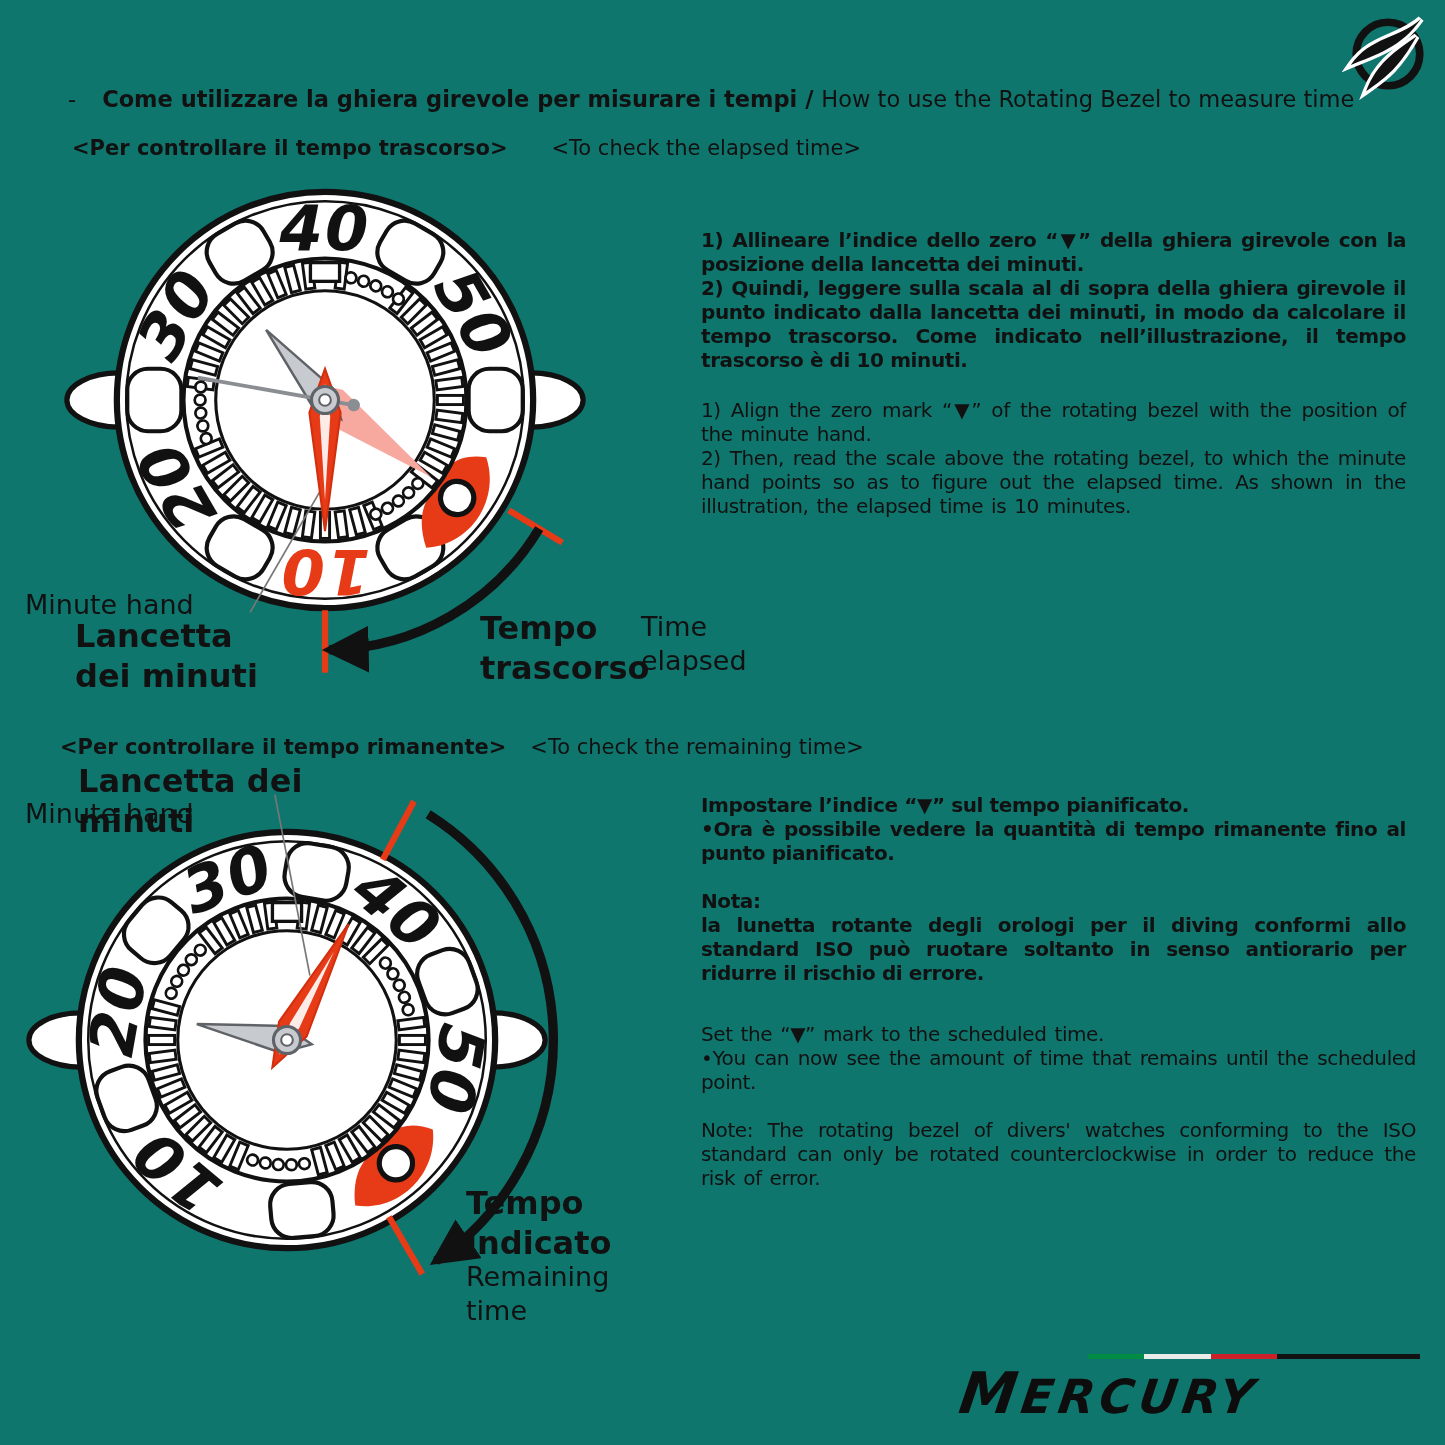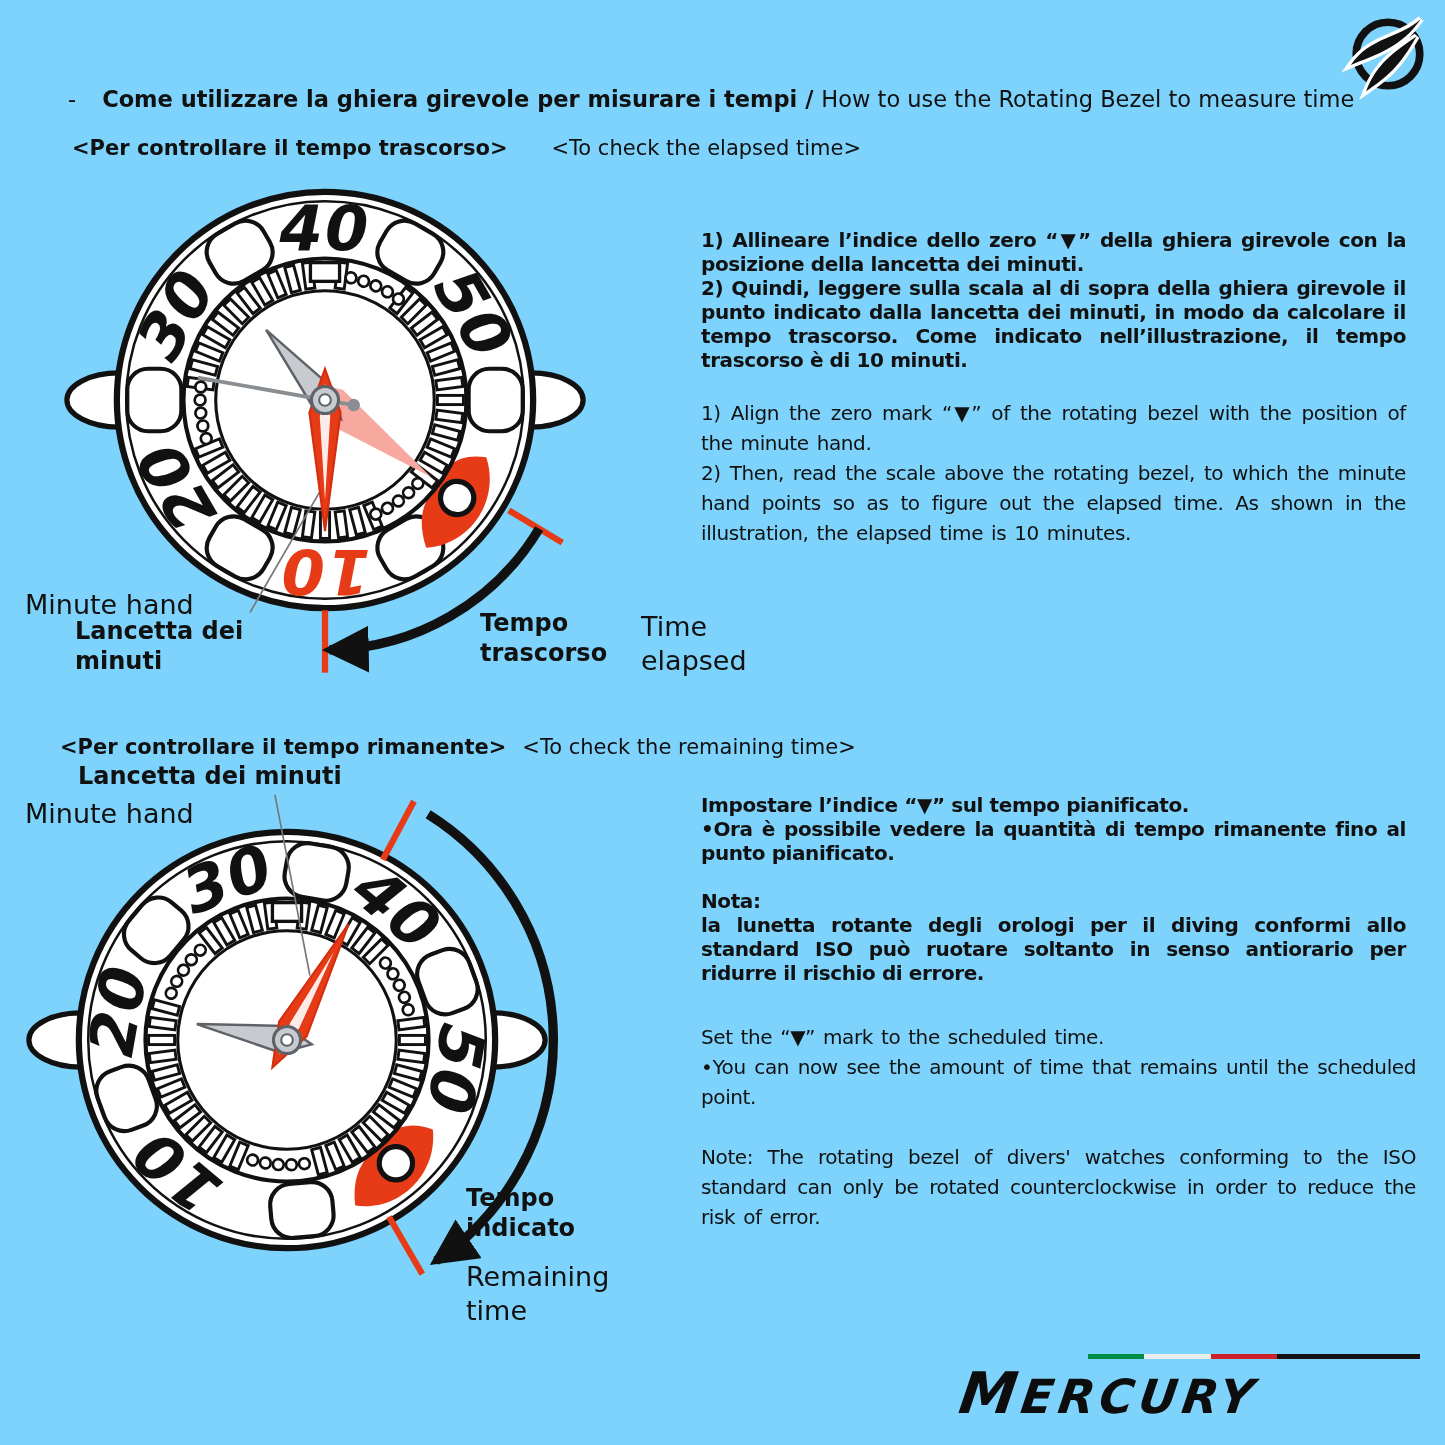--- a/index.html
+++ b/index.html
@@ -1,32 +1,32 @@
 <!DOCTYPE html>
 <html><head>
 <meta charset="utf-8">
 <style>
   html,body{margin:0;padding:0;background:#ffffff;}
-  .page{position:relative;width:1445px;height:1445px;background:#7dd3fc;overflow:hidden;
+  .page{position:relative;width:1445px;height:1445px;background:#0f766e;overflow:hidden;
         font-family:"DejaVu Sans","Liberation Sans",sans-serif;color:#111;}
   .abs{position:absolute;}
   .b{font-weight:bold;}
   .titleRow{left:68px;top:86px;font-size:22.5px;white-space:nowrap;}
   .titleRow .dash{margin-right:26px;}
   .titleRow .en{font-weight:normal;margin-left:8px;}
   .headRow{white-space:nowrap;text-align:center;}
   .head1{left:72px;top:136px;font-size:21px;}
   .head1 .en{font-weight:normal;margin-left:44px;}
   .head2{left:60px;top:735px;font-size:21px;}
-  .head2 .en{font-weight:normal;margin-left:16px;}
+  .head2 .en{font-weight:normal;margin-left:24px;}
   .instr{width:705px;white-space:pre-line;text-align:justify;letter-spacing:-0.4px;margin-left:16px;}
   .instr.bold{font-weight:bold;font-size:20px;line-height:24px;}
-  .instr.reg{font-size:20px;line-height:30px;word-spacing:2px;}
+  .instr.reg{font-size:20px;line-height:24px;word-spacing:2px;}
   .lbl{line-height:1.25;}
-  .lbl.bold{font-weight:bold;font-size:24px;}
+  .lbl.bold{font-weight:bold;font-size:32px;}
   .lbl.reg{font-size:27px;}
   svg text.num{font-family:"DejaVu Sans","Liberation Sans",sans-serif;font-weight:bold;
                font-style:italic;font-size:30px;fill:#111;text-anchor:middle;letter-spacing:1px;}
   svg text.num.red{fill:#e73b17;}
   .ticks rect{fill:#fff;stroke:#111;stroke-width:1.4;}
   .ticks circle{fill:#fff;stroke:#111;stroke-width:1.3;}
   .brandWrap{left:960px;top:1338px;width:470px;height:100px;}
   .flagline{position:absolute;left:128px;top:16px;width:332px;height:5px;
     background:linear-gradient(to right,#008C45 0 17%,#e9ece8 17% 37%,#CD212A 37% 57%,#121212 57% 100%);}
   .brandName{position:absolute;left:0;top:22px;font-size:47px;font-weight:bold;font-style:italic;

